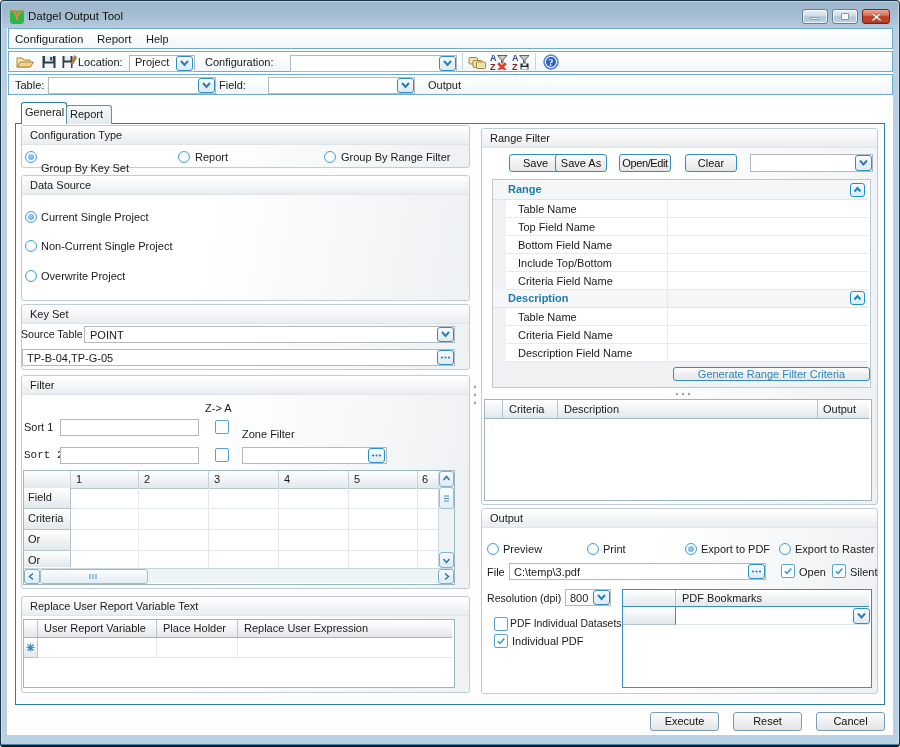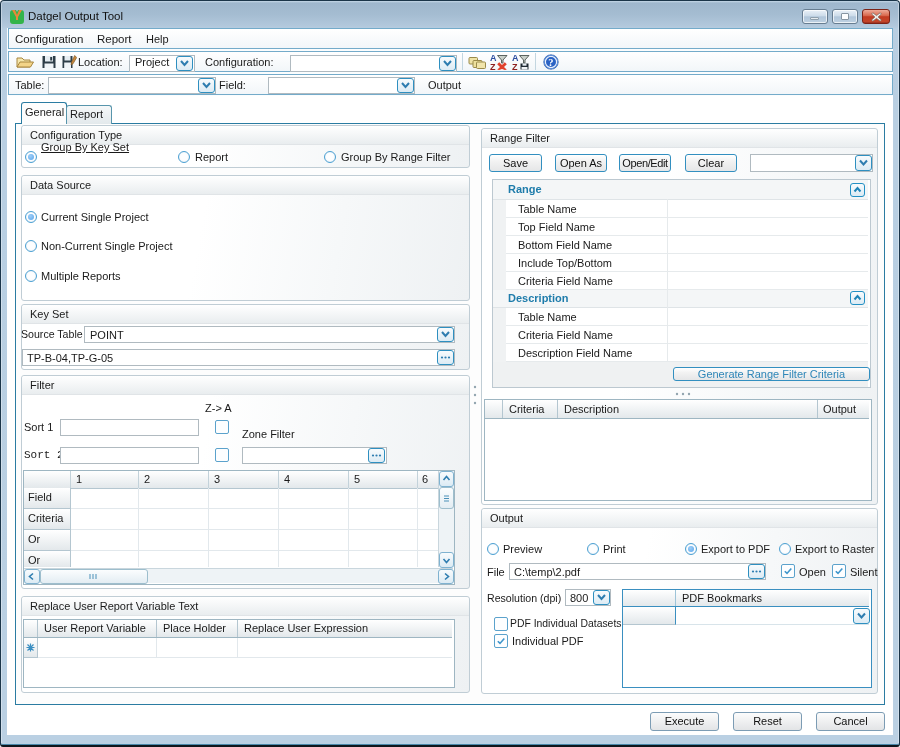--- a/index.html
+++ b/index.html
@@ -125,35 +125,35 @@
 <div class="abs" style="left:15px;top:123px;width:868px;height:580px;border:1px solid #2b7ca2;background:#fdfdfd;"></div>
 <div class="abs" style="left:21px;top:102px;width:44px;height:21px;border:1px solid #2b7ca2;border-bottom:none;border-radius:3px 3px 0 0;background:#fdfdfd;"></div>
 <div class="abs" style="left:66px;top:105px;width:44px;height:18px;border:1px solid #5895ac;border-bottom:none;border-radius:3px 3px 0 0;background:linear-gradient(#f6f8f9,#e3e9ec);"></div>
 <div class="lbl" style="left:25px;top:106px;">General</div>
 <div class="lbl" style="left:70px;top:108px;">Report</div>
 
 <div class="gb" style="left:21px;top:125px;width:447px;height:41px;">
   <div class="gbh">Configuration Type</div>
 </div>
 <div class="rad on" style="left:25px;top:151px;"></div>
-<div class="lbl" style="left:41px;top:141px;text-decoration:underline;">Group By Key Set</div>
+<div class="lbl" style="left:41px;top:162px;">Group By Key Set</div>
 <div class="rad" style="left:178px;top:151px;"></div>
 <div class="lbl" style="left:195px;top:151px;">Report</div>
 <div class="rad" style="left:324px;top:151px;"></div>
 <div class="lbl" style="left:341px;top:151px;">Group By Range Filter</div>
 
 <div class="gb" style="left:21px;top:175px;width:447px;height:124px;">
   <div class="gbh">Data Source</div>
 </div>
 <div class="rad on" style="left:25px;top:211px;"></div>
 <div class="lbl" style="left:41px;top:211px;">Current Single Project</div>
 <div class="rad" style="left:25px;top:240px;"></div>
 <div class="lbl" style="left:41px;top:240px;">Non-Current Single Project</div>
 <div class="rad" style="left:25px;top:270px;"></div>
-<div class="lbl" style="left:41px;top:270px;">Multiple Reports</div>
+<div class="lbl" style="left:41px;top:270px;">Overwrite Project</div>
 
 <div class="gb" style="left:21px;top:304px;width:447px;height:64px;">
   <div class="gbh">Key Set</div>
 </div>
 <div class="lbl" style="left:21px;top:328px;font-size:10.6px;">Source Table</div>
 <div class="tb" style="left:84px;top:326px;width:369px;height:15px;"></div>
 <div class="lbl" style="left:90px;top:329px;">POINT</div>
 <div class="ebtn" style="left:437px;top:327px;width:15px;height:13px;"><svg width="15" height="13" viewBox="0 0 15 13">
       <path d="M4 4 L7.5 8 L11 4" fill="none" stroke="#2e7db0" stroke-width="2"></path>
     </svg></div>
@@ -259,22 +259,22 @@
 
 <svg class="abs" style="left:472px;top:384px" width="6" height="24" viewBox="0 0 6 24">
     <circle cx="3" cy="3" r="1.2" fill="#93a5b0"></circle>
     <circle cx="3" cy="11" r="1.2" fill="#93a5b0"></circle>
     <circle cx="3" cy="19" r="1.2" fill="#93a5b0"></circle>
   </svg>
 
 <div class="gb" style="left:481px;top:128px;width:395px;height:375px;">
   <div class="gbh">Range Filter</div>
 </div>
-<div class="btn" style="left:489px;top:154px;width:51px;height:16px;line-height:16px;">Save</div>
-<div class="btn" style="left:555px;top:154px;width:50px;height:16px;line-height:16px;">Open As</div>
+<div class="btn" style="left:509px;top:154px;width:51px;height:16px;line-height:16px;">Save</div>
+<div class="btn" style="left:555px;top:154px;width:50px;height:16px;line-height:16px;">Save As</div>
 <div class="btn" style="left:619px;top:154px;width:50px;height:16px;line-height:16px;letter-spacing:-0.4px;">Open/Edit</div>
 <div class="btn" style="left:685px;top:154px;width:50px;height:16px;line-height:16px;">Clear</div>
 <div class="tb" style="left:750px;top:154px;width:121px;height:16px;"></div>
 <div class="ebtn" style="left:855px;top:155px;width:15px;height:14px;"><svg width="15" height="14" viewBox="0 0 15 14">
       <path d="M4 4.5 L7.5 8.5 L11 4.5" fill="none" stroke="#2e7db0" stroke-width="2"></path>
     </svg></div>
 
 <div class="abs" style="left:492px;top:179px;width:377px;height:207px;background:#fff;border:1px solid #bcc8d0;"></div>
 <div class="abs" style="left:493px;top:180px;width:13px;height:206px;background:#f0f2f3;"></div>
 
@@ -333,21 +333,21 @@
 <div class="rad" style="left:487px;top:543px;"></div>
 <div class="lbl" style="left:503px;top:543px;">Preview</div>
 <div class="rad" style="left:587px;top:543px;"></div>
 <div class="lbl" style="left:603px;top:543px;">Print</div>
 <div class="rad on" style="left:685px;top:543px;"></div>
 <div class="lbl" style="left:701px;top:543px;">Export to PDF</div>
 <div class="rad" style="left:779px;top:543px;"></div>
 <div class="lbl" style="left:795px;top:543px;">Export to Raster</div>
 <div class="lbl" style="left:487px;top:566px;">File</div>
 <div class="tb" style="left:509px;top:563px;width:255px;height:15px;"></div>
-<div class="lbl" style="left:514px;top:566px;">C:\temp\2.pdf</div>
+<div class="lbl" style="left:514px;top:566px;">C:\temp\3.pdf</div>
 <div class="ebtn" style="left:748px;top:564px;width:15px;height:13px;"><svg width="15" height="13" viewBox="0 0 15 13">
       <circle cx="4" cy="6.5" r="1.1" fill="#2e7db0"></circle>
       <circle cx="7.5" cy="6.5" r="1.1" fill="#2e7db0"></circle>
       <circle cx="11" cy="6.5" r="1.1" fill="#2e7db0"></circle>
     </svg></div>
 <div class="chk" style="left:781px;top:564px;"><svg width="12" height="12" viewBox="0 0 12 12">
       <path d="M2.8 6.2 L5 8.4 L9.3 3.4" fill="none" stroke="#3f96cc" stroke-width="1.6"></path>
     </svg></div>
 <div class="lbl" style="left:799px;top:566px;">Open</div>
 <div class="chk" style="left:832px;top:564px;"><svg width="12" height="12" viewBox="0 0 12 12">

